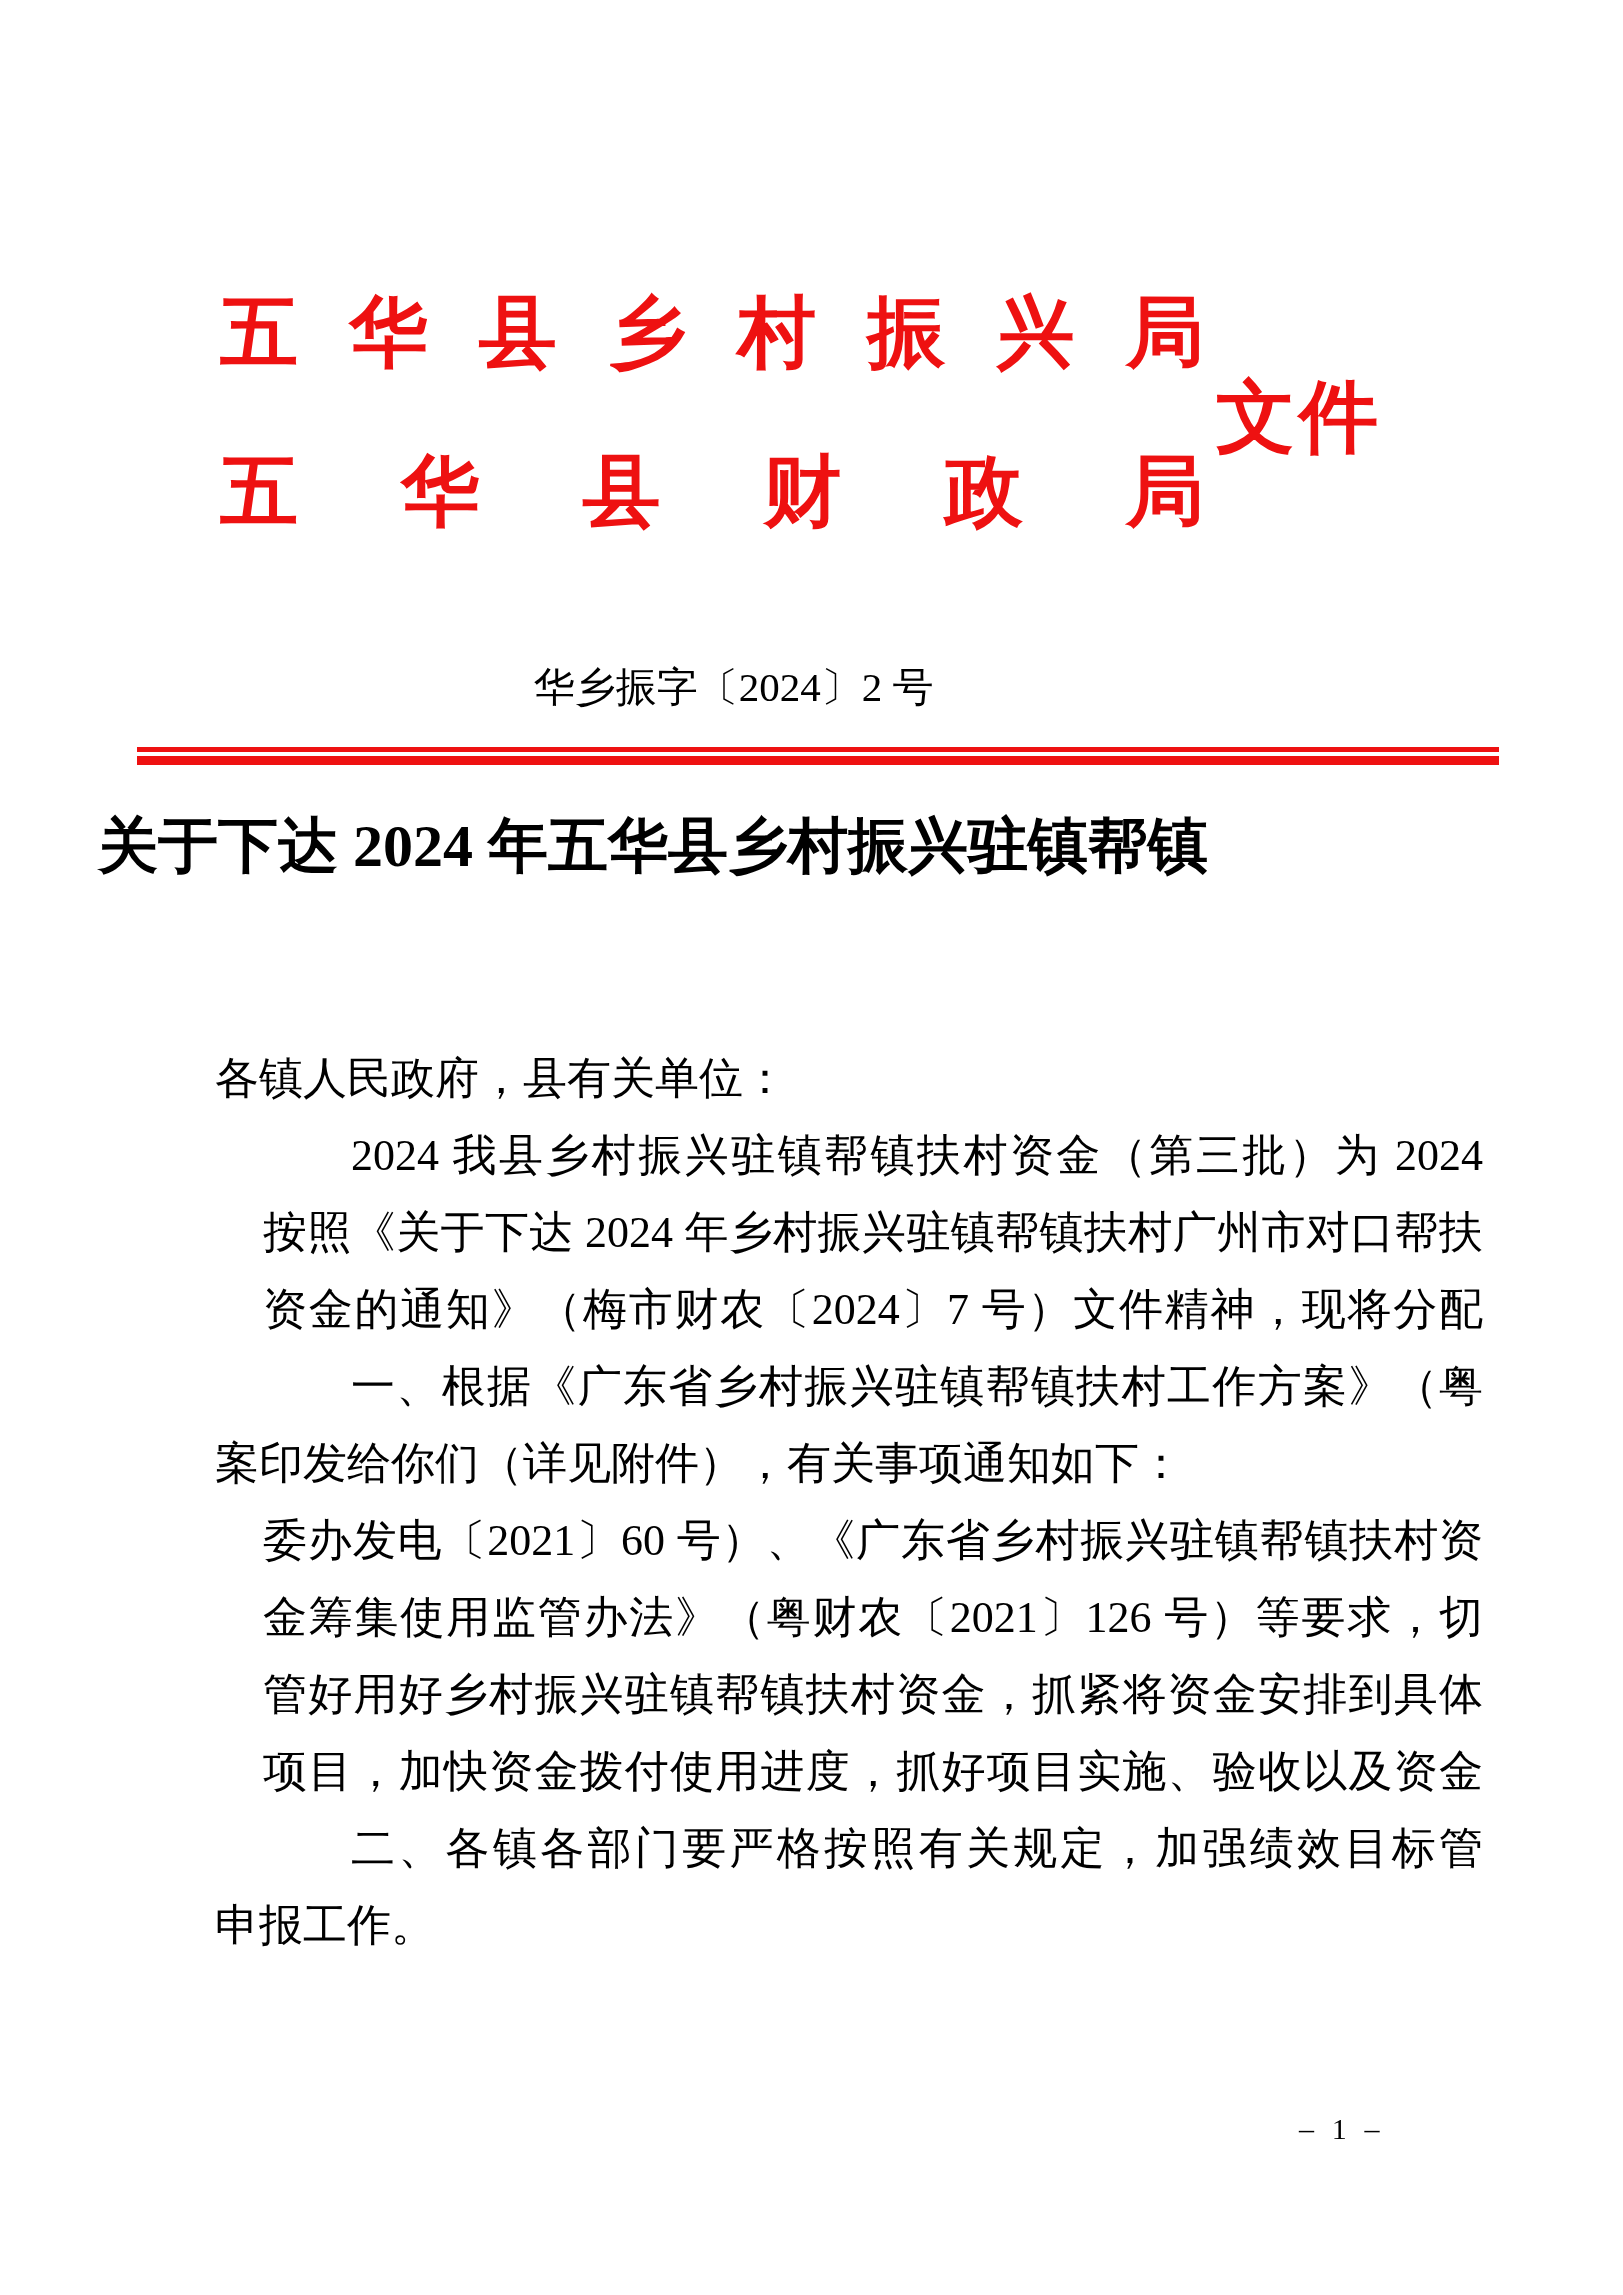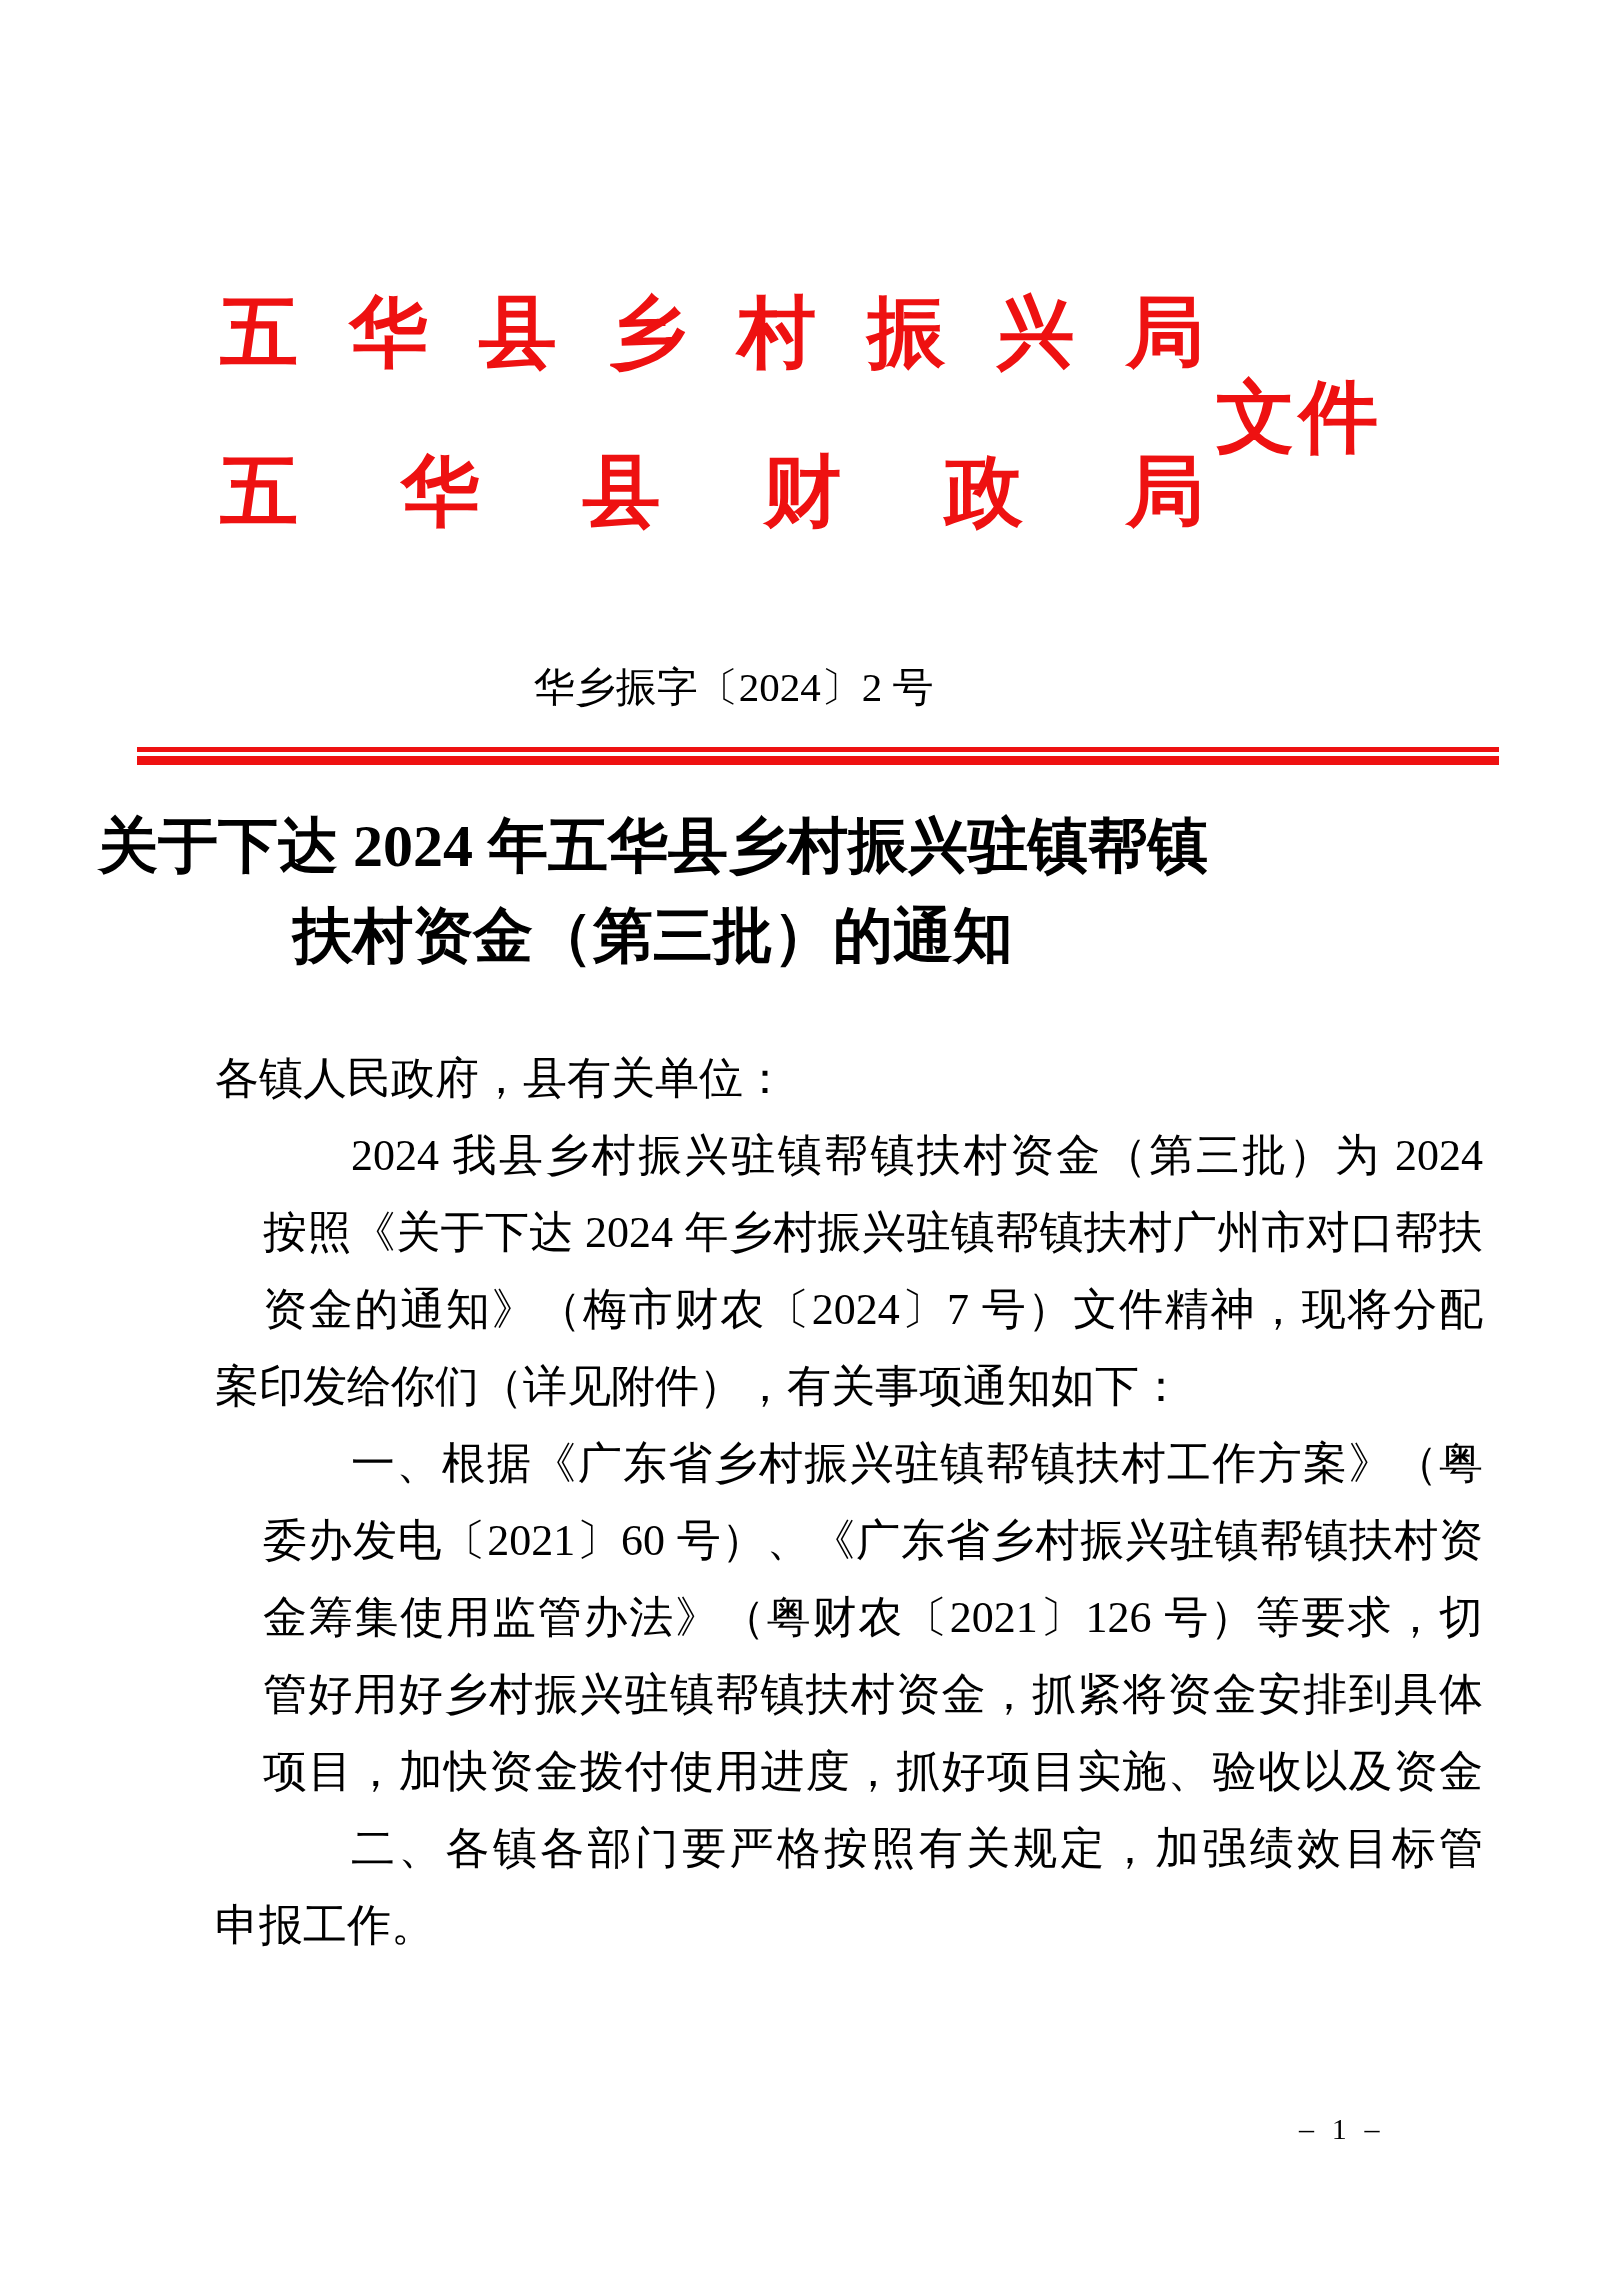--- a/index.html
+++ b/index.html
@@ -113,30 +113,29 @@
   <div class="doc-word">文件</div>
 
   <div class="doc-number">华乡振字〔2024〕2 号</div>
 
   <div class="rule rule-thin"></div>
 
   <div class="rule rule-thick"></div>
 
   <div class="title">
     <div>关于下达 2024 年五华县乡村振兴驻镇帮镇</div>
-    <div>扶村资金（第三批）的通知</div>
   </div>
 
   <div class="body">
     <div class="line">各镇人民政府，县有关单位：</div>
     <div class="line j indent">2024 我县乡村振兴驻镇帮镇扶村资金（第三批）为 2024</div>
     <div class="line j">按照《关于下达 2024 年乡村振兴驻镇帮镇扶村广州市对口帮扶</div>
     <div class="line j">资金的通知》（梅市财农〔2024〕7 号）文件精神，现将分配方</div>
+    <div class="line j indent">一、根据《广东省乡村振兴驻镇帮镇扶村工作方案》（粤</div>
     <div class="line">案印发给你们（详见附件），有关事项通知如下：</div>
-    <div class="line j indent">一、根据《广东省乡村振兴驻镇帮镇扶村工作方案》（粤</div>
     <div class="line j">委办发电〔2021〕60 号）、《广东省乡村振兴驻镇帮镇扶村资</div>
     <div class="line j">金筹集使用监管办法》（粤财农〔2021〕126 号）等要求，切实</div>
     <div class="line j">管好用好乡村振兴驻镇帮镇扶村资金，抓紧将资金安排到具体</div>
     <div class="line j">项目，加快资金拨付使用进度，抓好项目实施、验收以及资金</div>
     <div class="line j indent">二、各镇各部门要严格按照有关规定，加强绩效目标管理，</div>
     <div class="line">申报工作。</div>
   </div>
 
   <div class="page-number">– 1 –</div>
 

